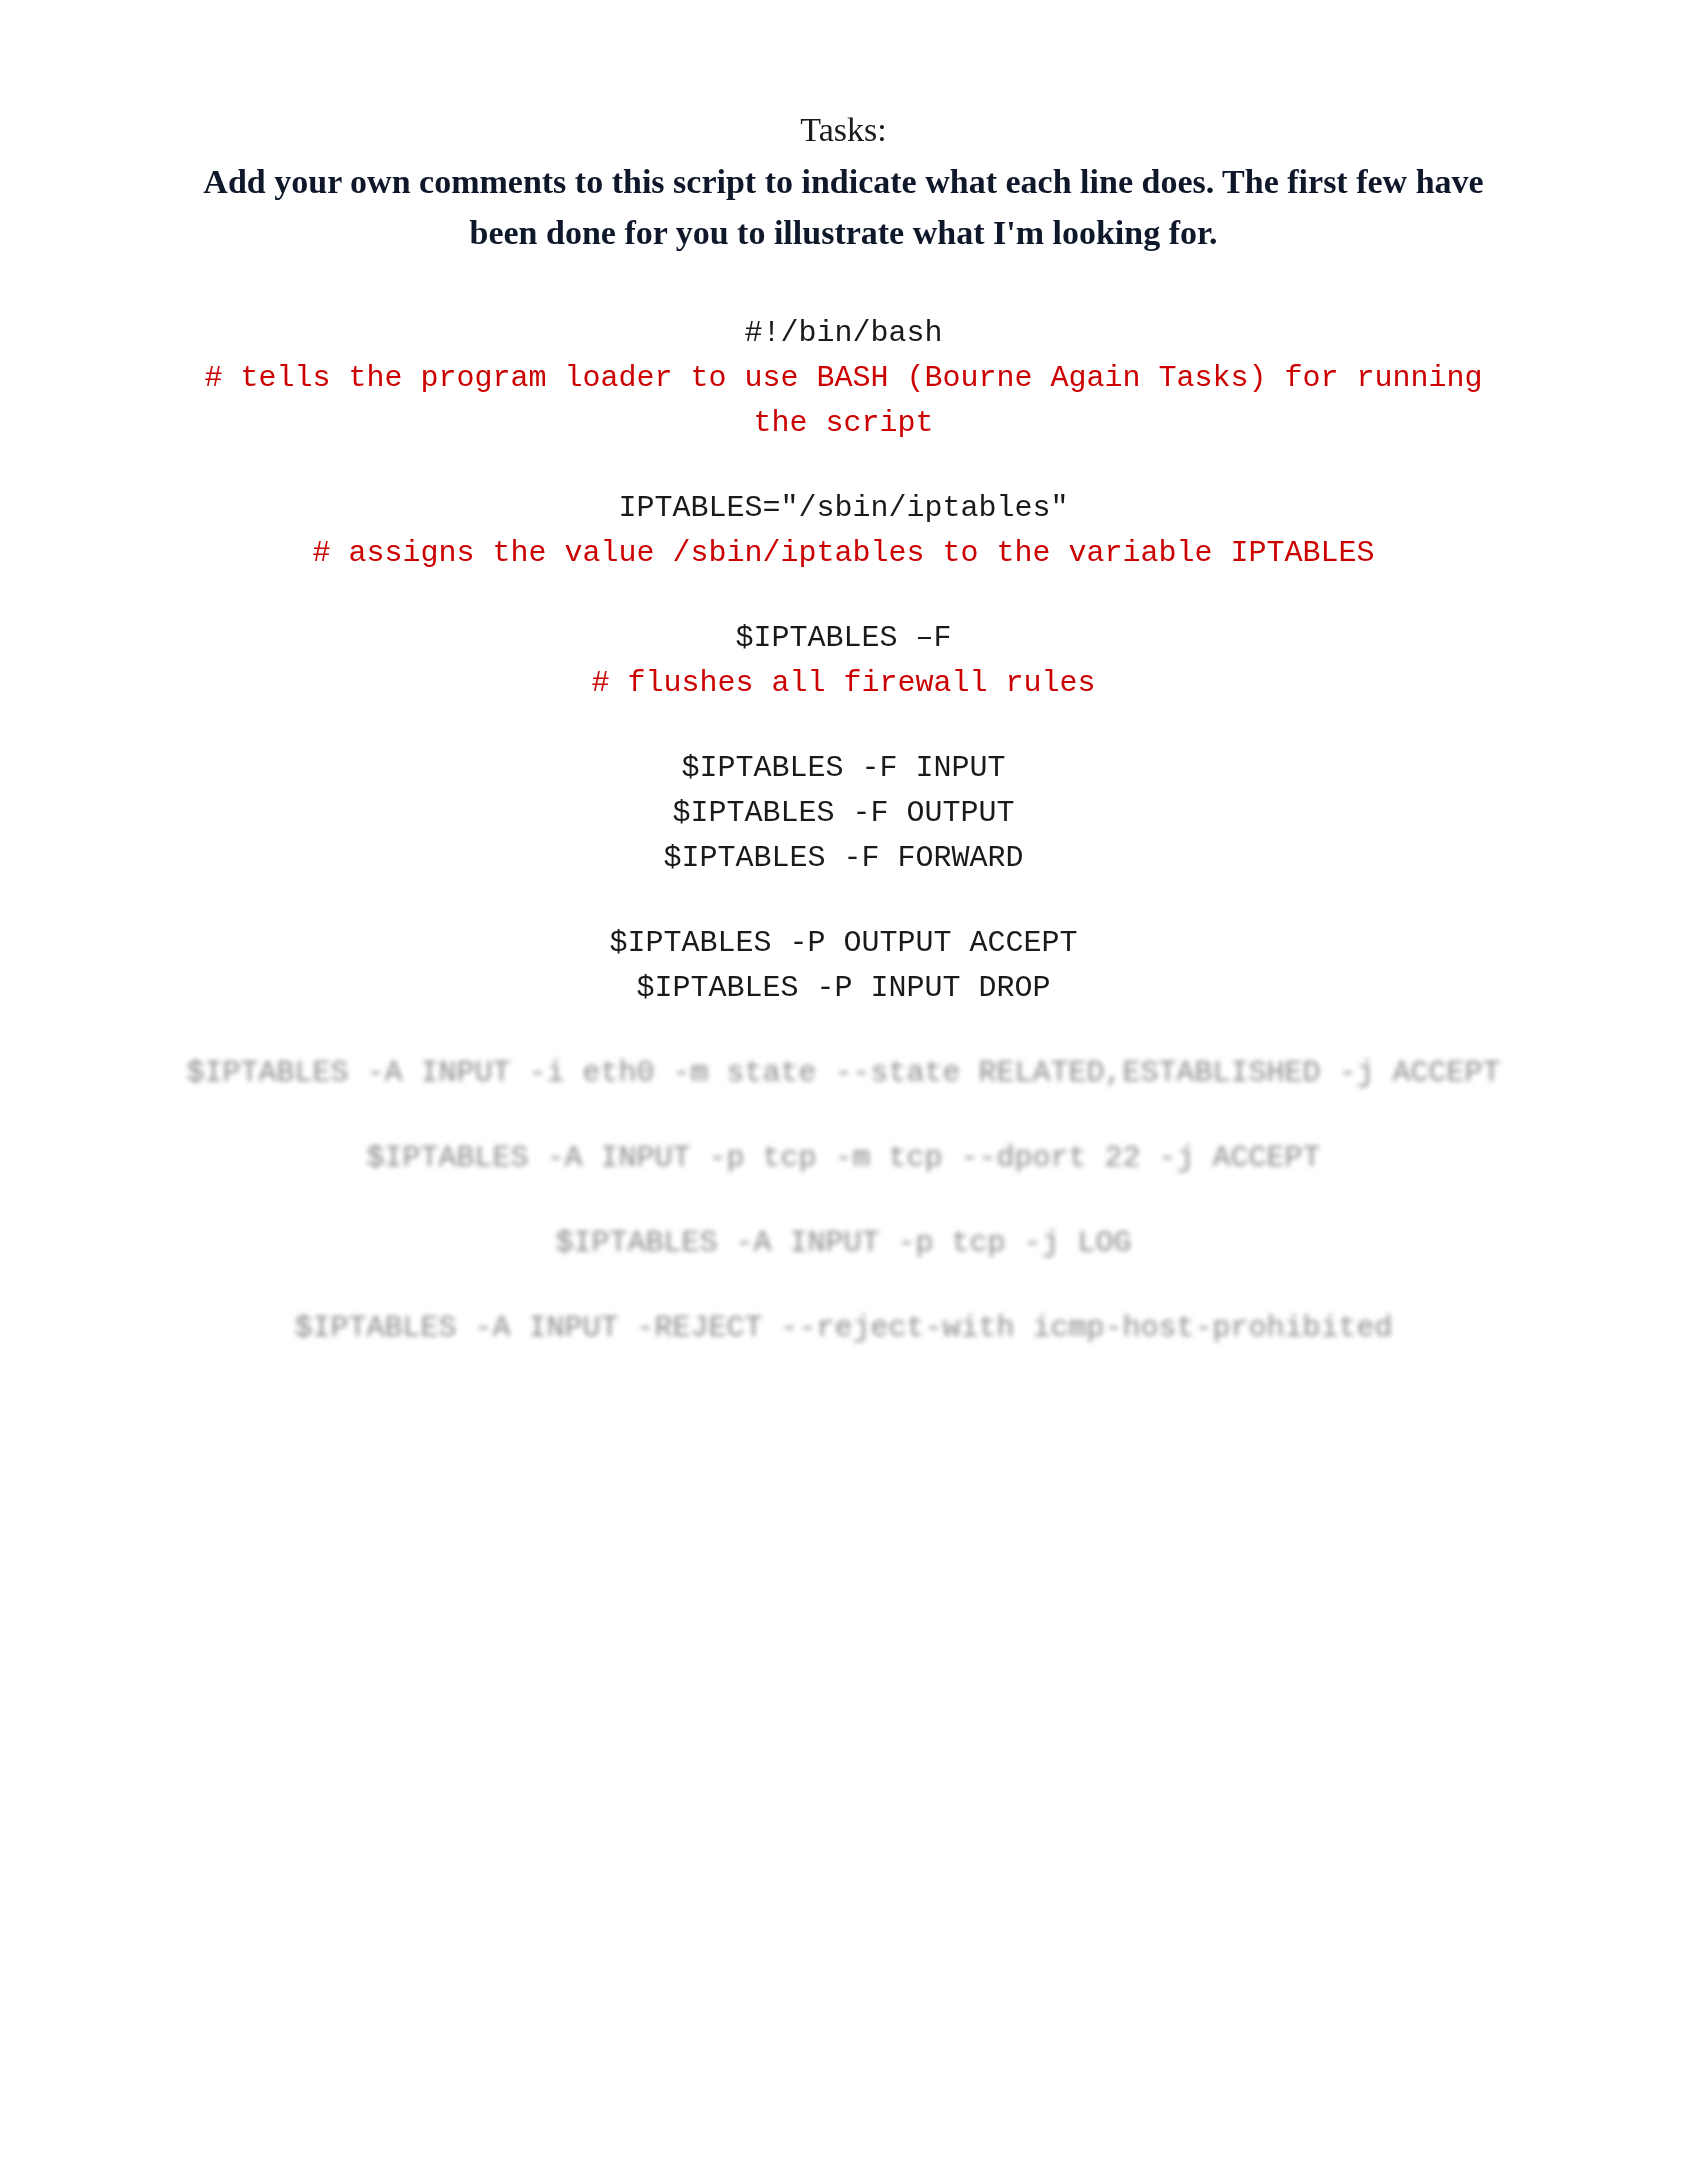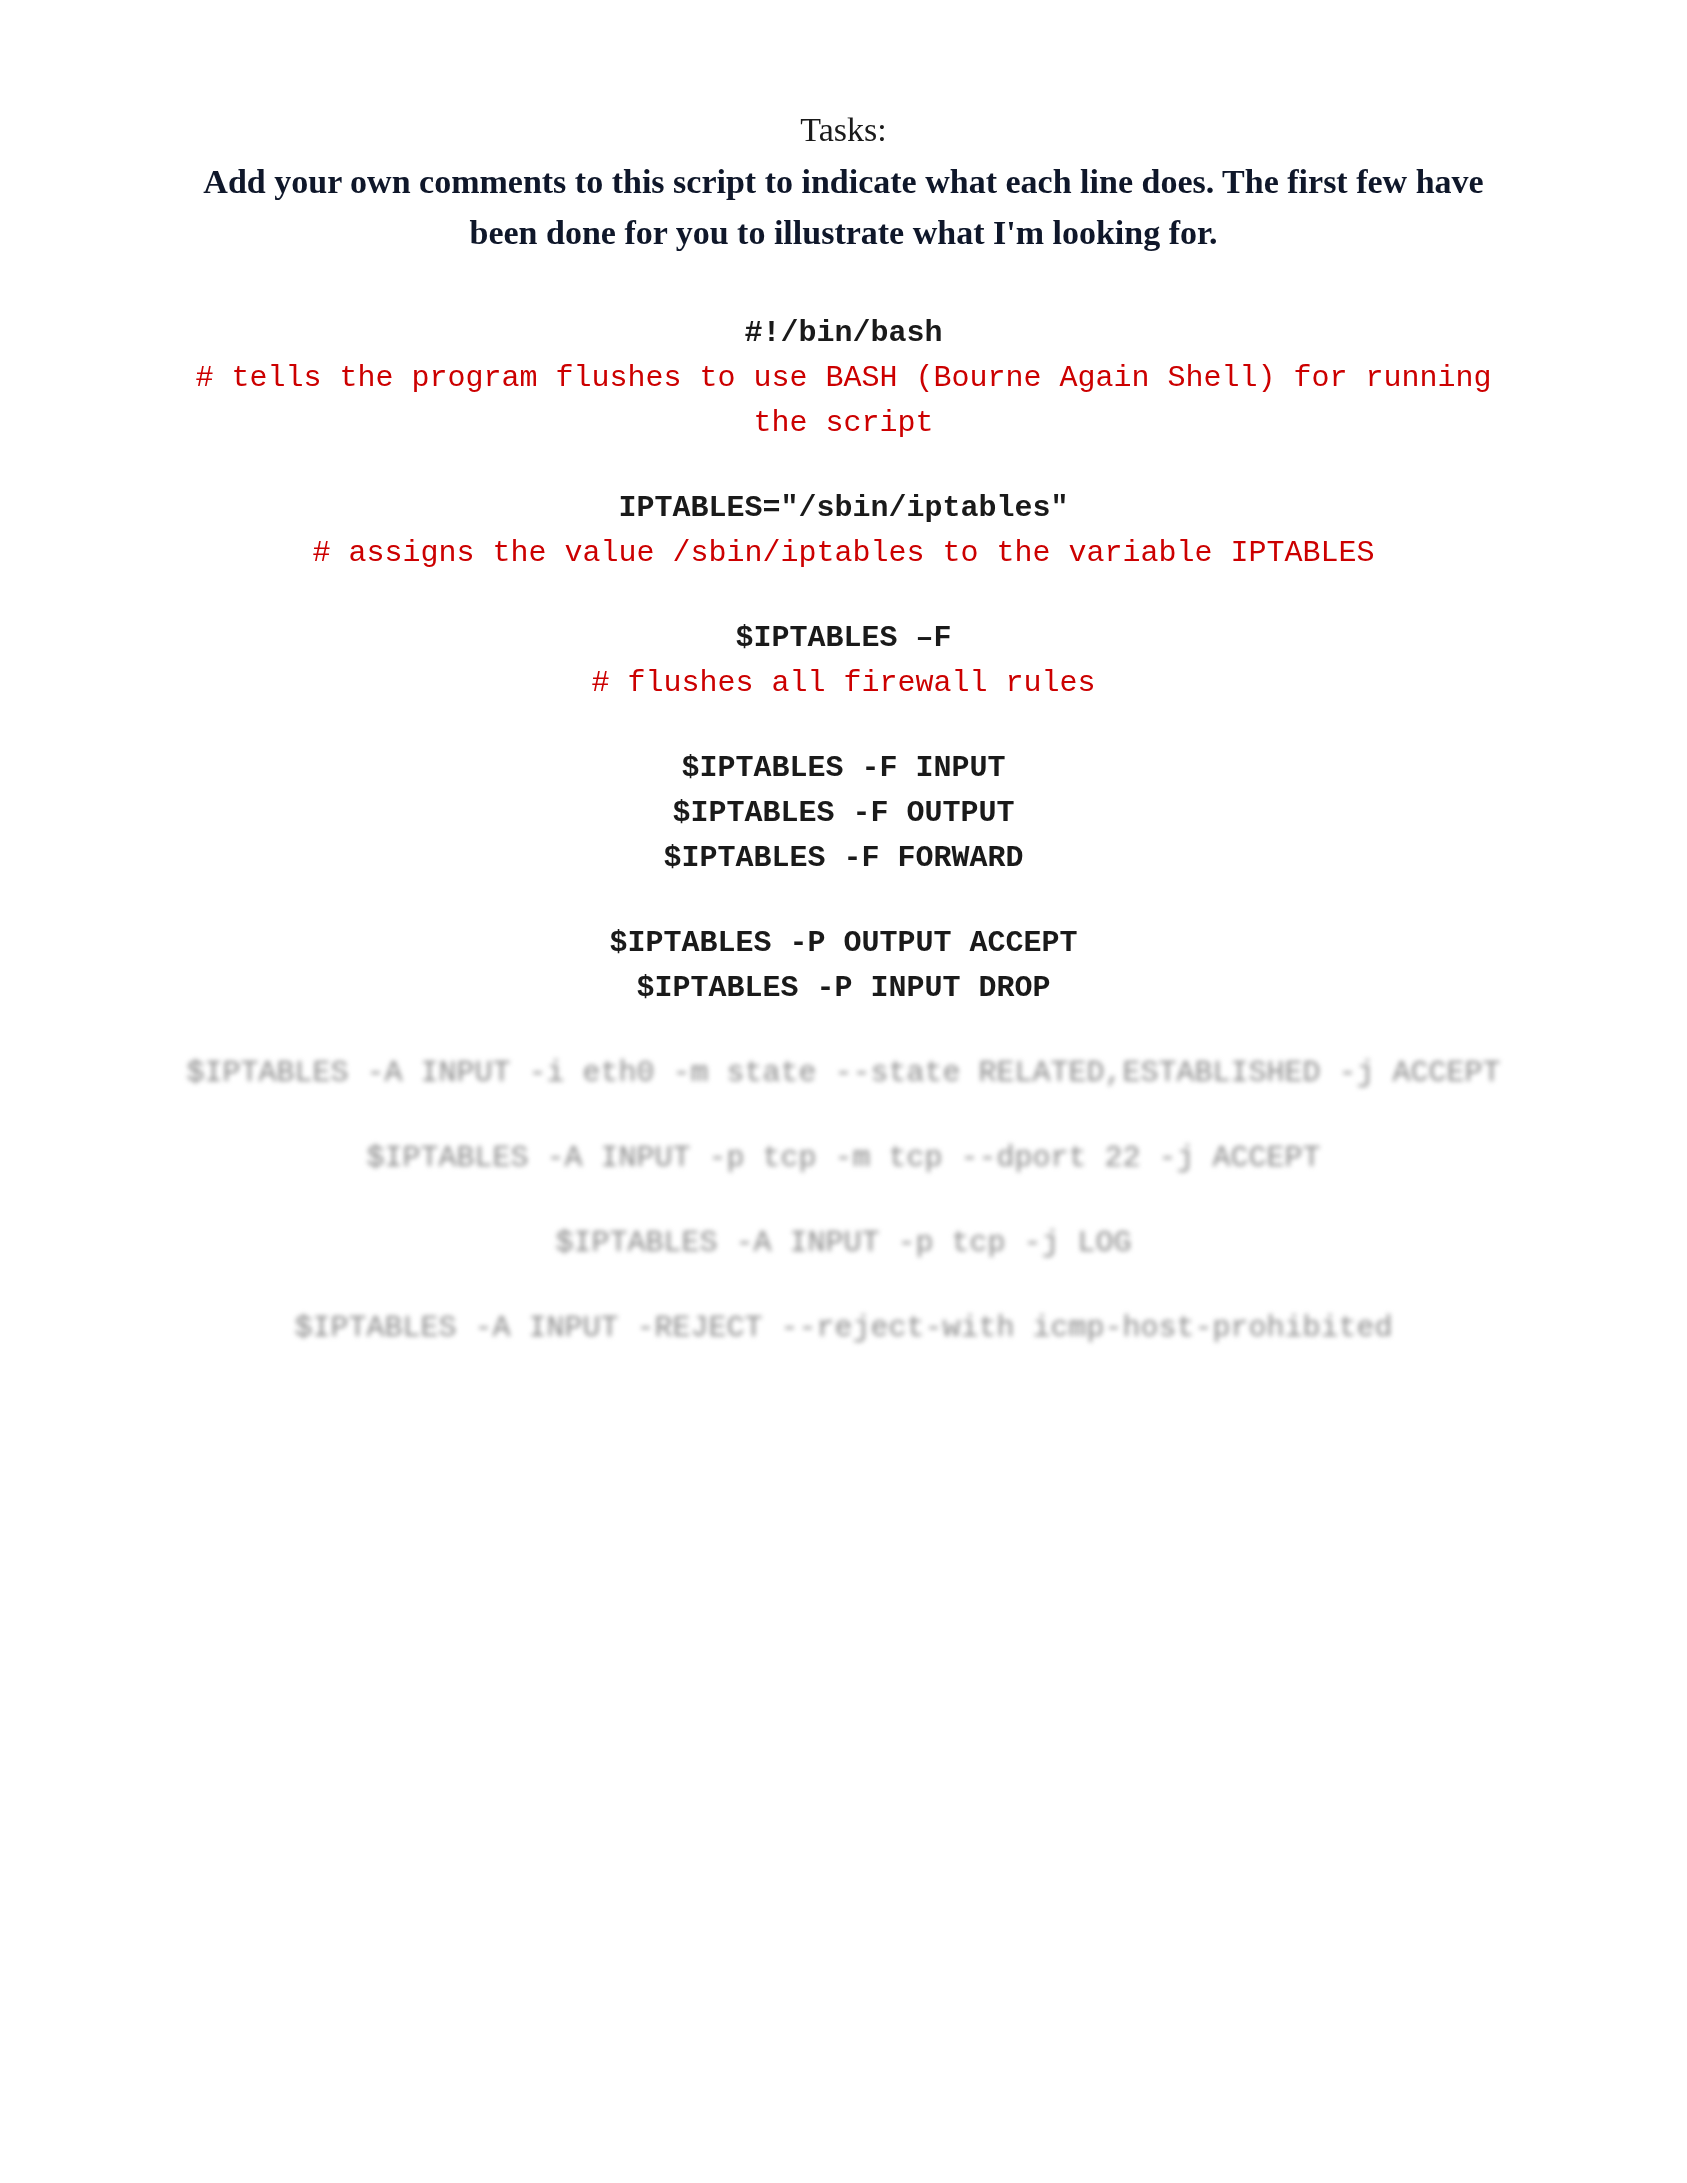--- a/index.html
+++ b/index.html
@@ -43,21 +43,20 @@
 
     .code-block {
       margin-bottom: 40px;
     }
 
     .code-line {
       font-size: 30px;
       color: #1a1a1a;
       line-height: 1.5;
       display: block;
-      font-weight: bold;
     }
 
     .comment-line {
       font-size: 30px;
       color: #cc0000;
       line-height: 1.5;
       display: block;
     }
 
     .blurred-line {
@@ -75,21 +74,21 @@
 <div>
   <div class="tasks-section">
     <div class="tasks-label">Tasks:</div>
     <div class="tasks-description">Add your own comments to this script to indicate what each line does.  The first few have been done for you to illustrate what I'm looking for.</div>
   </div>
 
   <div class="code-section">
 
     <div class="code-block">
       <span class="code-line">#!/bin/bash</span>
-      <span class="comment-line"># tells the program flushes to use BASH (Bourne Again Shell) for running the script</span>
+      <span class="comment-line"># tells the program loader to use BASH (Bourne Again Tasks) for running the script</span>
     </div>
 
     <div class="code-block">
       <span class="code-line">IPTABLES="/sbin/iptables"</span>
       <span class="comment-line"># assigns the value /sbin/iptables to the variable IPTABLES</span>
     </div>
 
     <div class="code-block">
       <span class="code-line">$IPTABLES –F</span>
       <span class="comment-line"># flushes all firewall rules</span>

